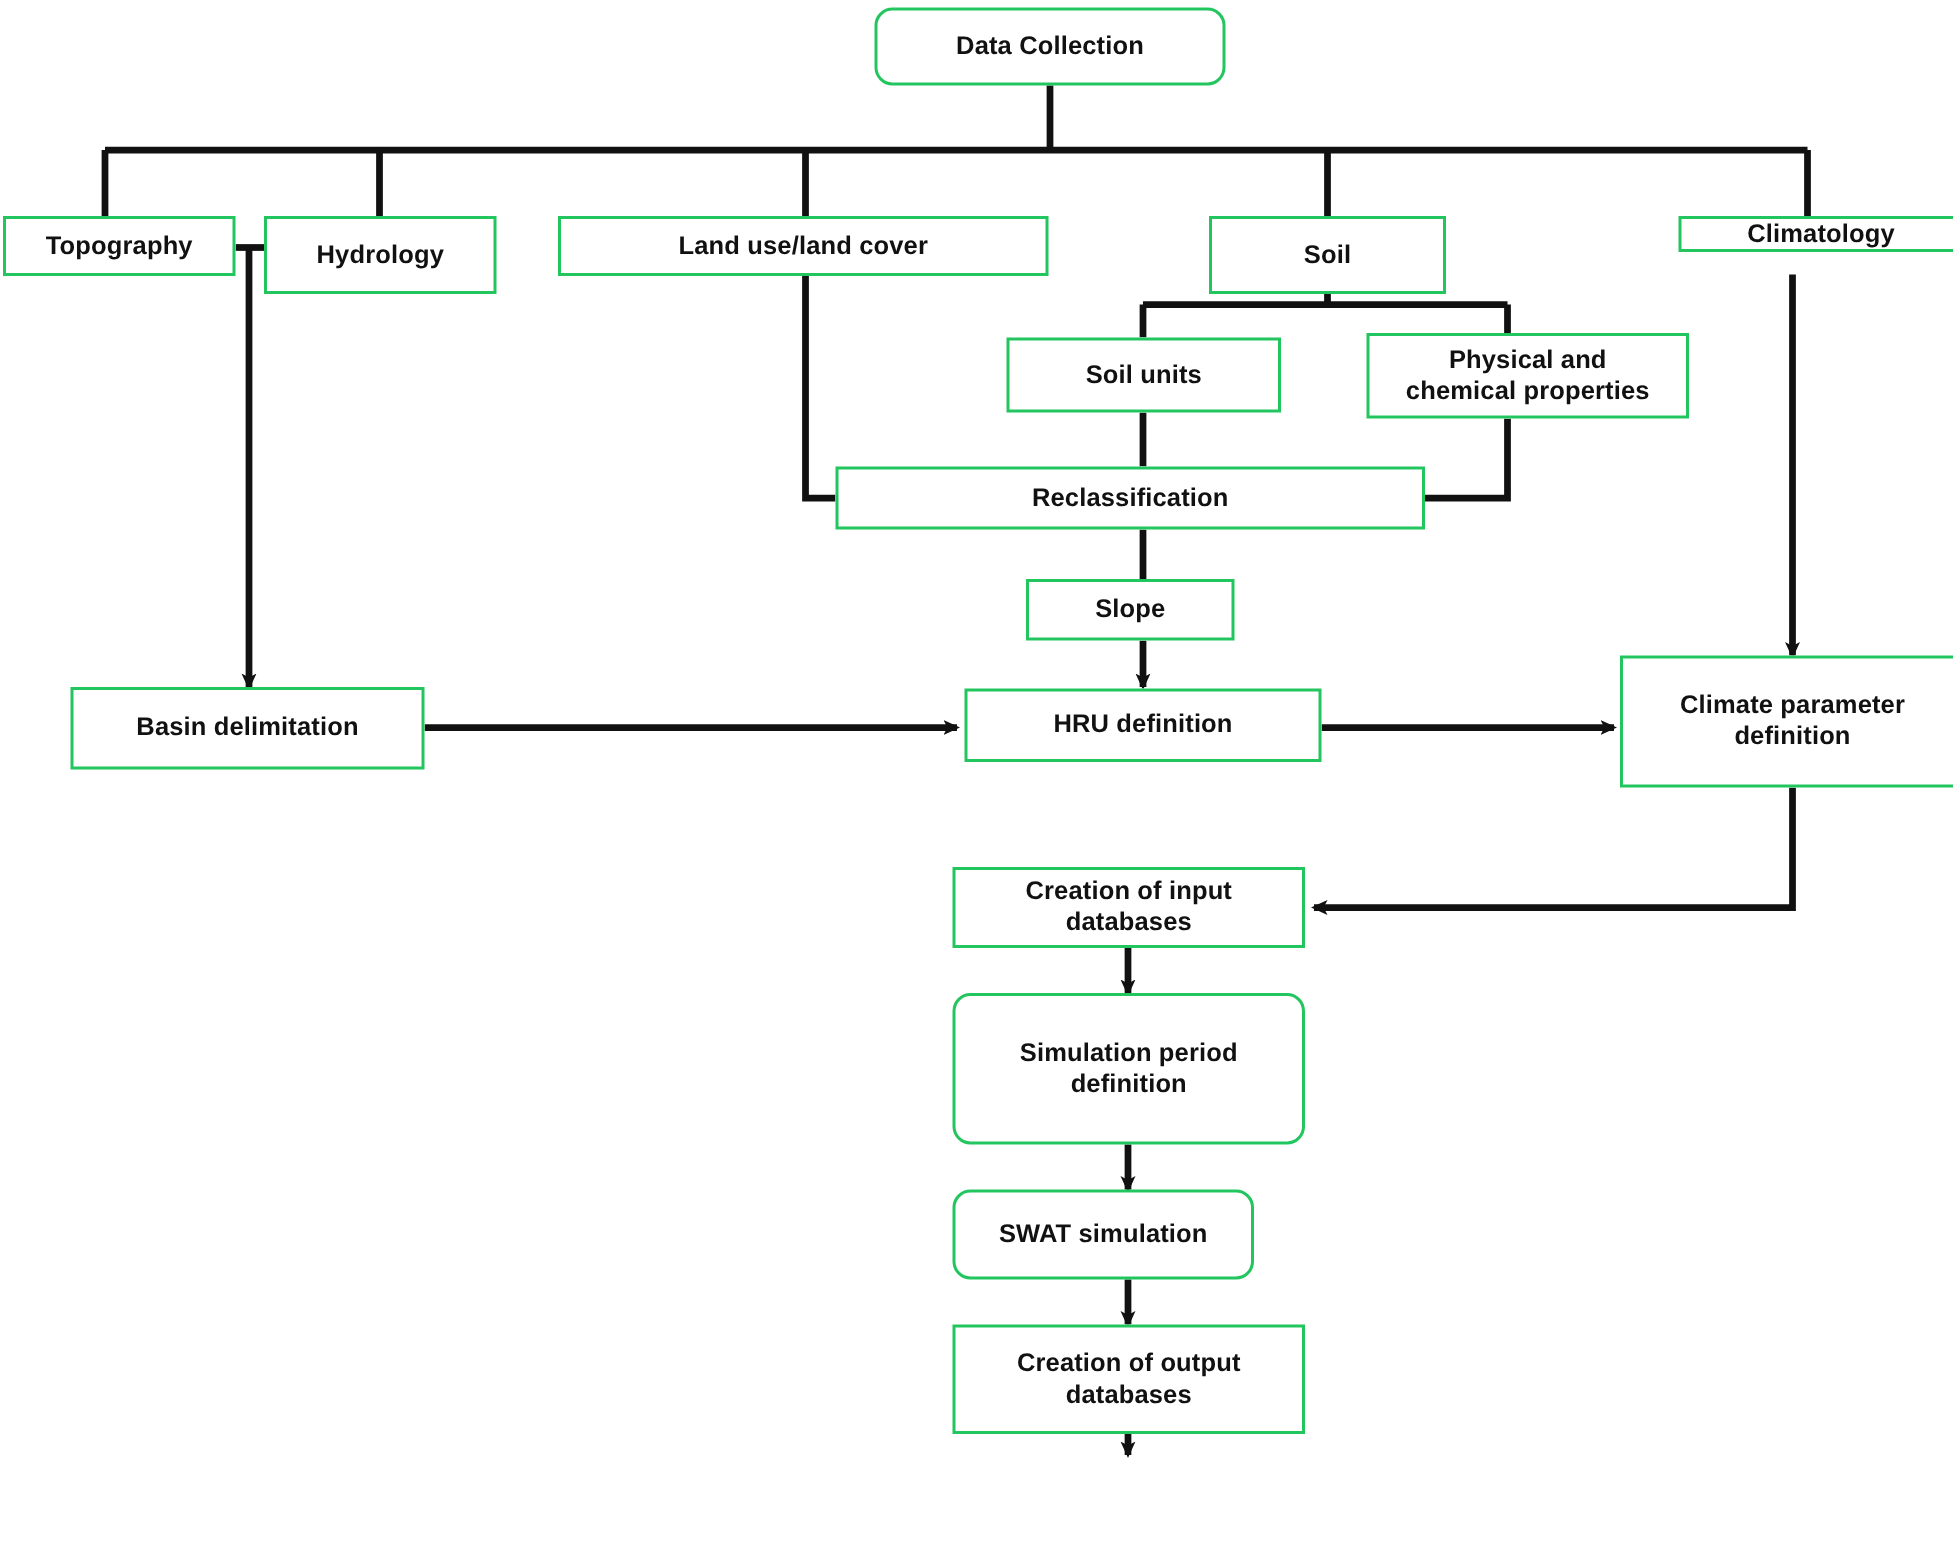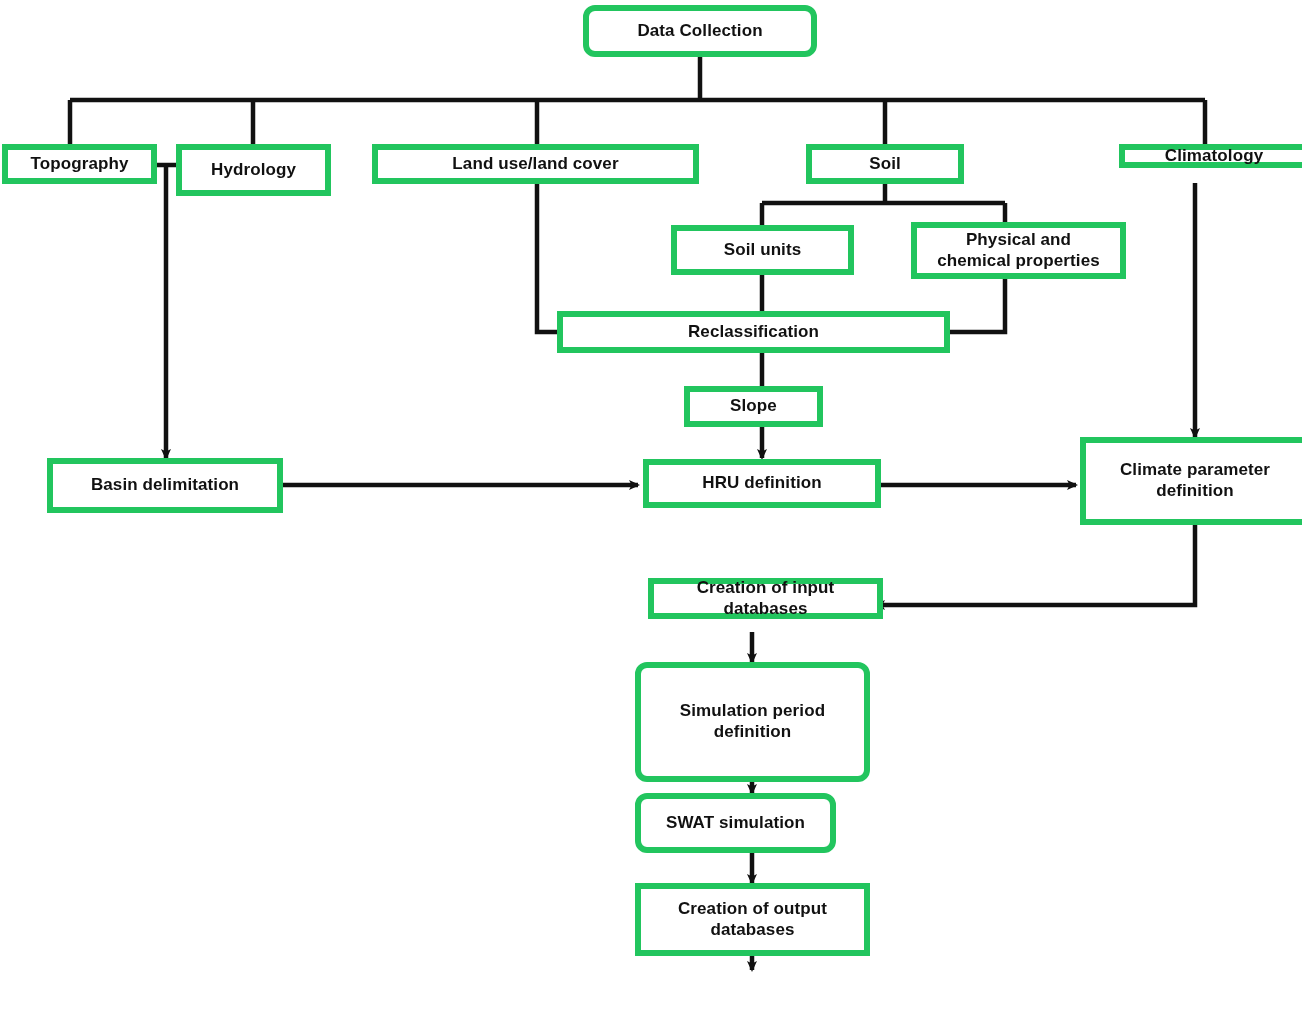--- a/index.html
+++ b/index.html
@@ -22,21 +22,21 @@
     position: absolute;
     left: 0; top: 0;
     width: 1302px;
     height: 1034px;
     pointer-events: none;
   }
   .node {
     position: absolute;
     box-sizing: border-box;
     background: #ffffff;
-    border: 6px solid #22c55e;
+    border: 2px solid #22c55e;
     display: flex;
     align-items: center;
     justify-content: center;
     text-align: center;
     color: #111111;
     font-weight: bold;
     font-size: 17px;
     line-height: 1.22;
     letter-spacing: 0.1px;
     z-index: 3;
@@ -116,21 +116,21 @@
   </div>
 
   <div class="node" style="left:176px; top:144px; width:155px; height:52px;">
     <span class="lbl">Hydrology</span>
   </div>
 
   <div class="node" style="left:372px; top:144px; width:327px; height:40px;">
     <span class="lbl">Land use/land cover</span>
   </div>
 
-  <div class="node" style="left:806px; top:144px; width:158px; height:40px;">
+  <div class="node" style="left:806px; top:144px; width:158px; height:52px;">
     <span class="lbl">Soil</span>
   </div>
 
   <div class="node" style="left:1099px; top:144px; width:190px; height:24px;margin-left:20px;">
     <span class="lbl">Climatology</span>
   </div>
 
   <div class="node" style="left:671px; top:225px; width:183px; height:50px;">
     <span class="lbl">Soil units</span>
   </div>
@@ -154,26 +154,26 @@
 
   <div class="node" style="left:643px; top:459px; width:238px; height:49px;">
     <span class="lbl">HRU definition</span>
   </div>
 
   <div class="node" style="left:1080px; top:437px; width:230px; height:88px;">
     <span class="lbl">Climate parameter
 definition</span>
   </div>
 
-  <div class="node" style="left:635px; top:578px; width:235px; height:41px;margin-left:13px;">
+  <div class="node" style="left:635px; top:578px; width:235px; height:54px;">
     <span class="lbl">Creation of input
 databases</span>
   </div>
 
-  <div class="node round" style="left:635px; top:662px; width:235px; height:120px;">
+  <div class="node round" style="left:635px; top:662px; width:235px; height:101px;">
     <span class="lbl">Simulation period
 definition</span>
   </div>
 
   <div class="node round" style="left:635px; top:793px; width:201px; height:60px;">
     <span class="lbl">SWAT simulation</span>
   </div>
 
   <div class="node" style="left:635px; top:883px; width:235px; height:73px;">
     <span class="lbl">Creation of output

